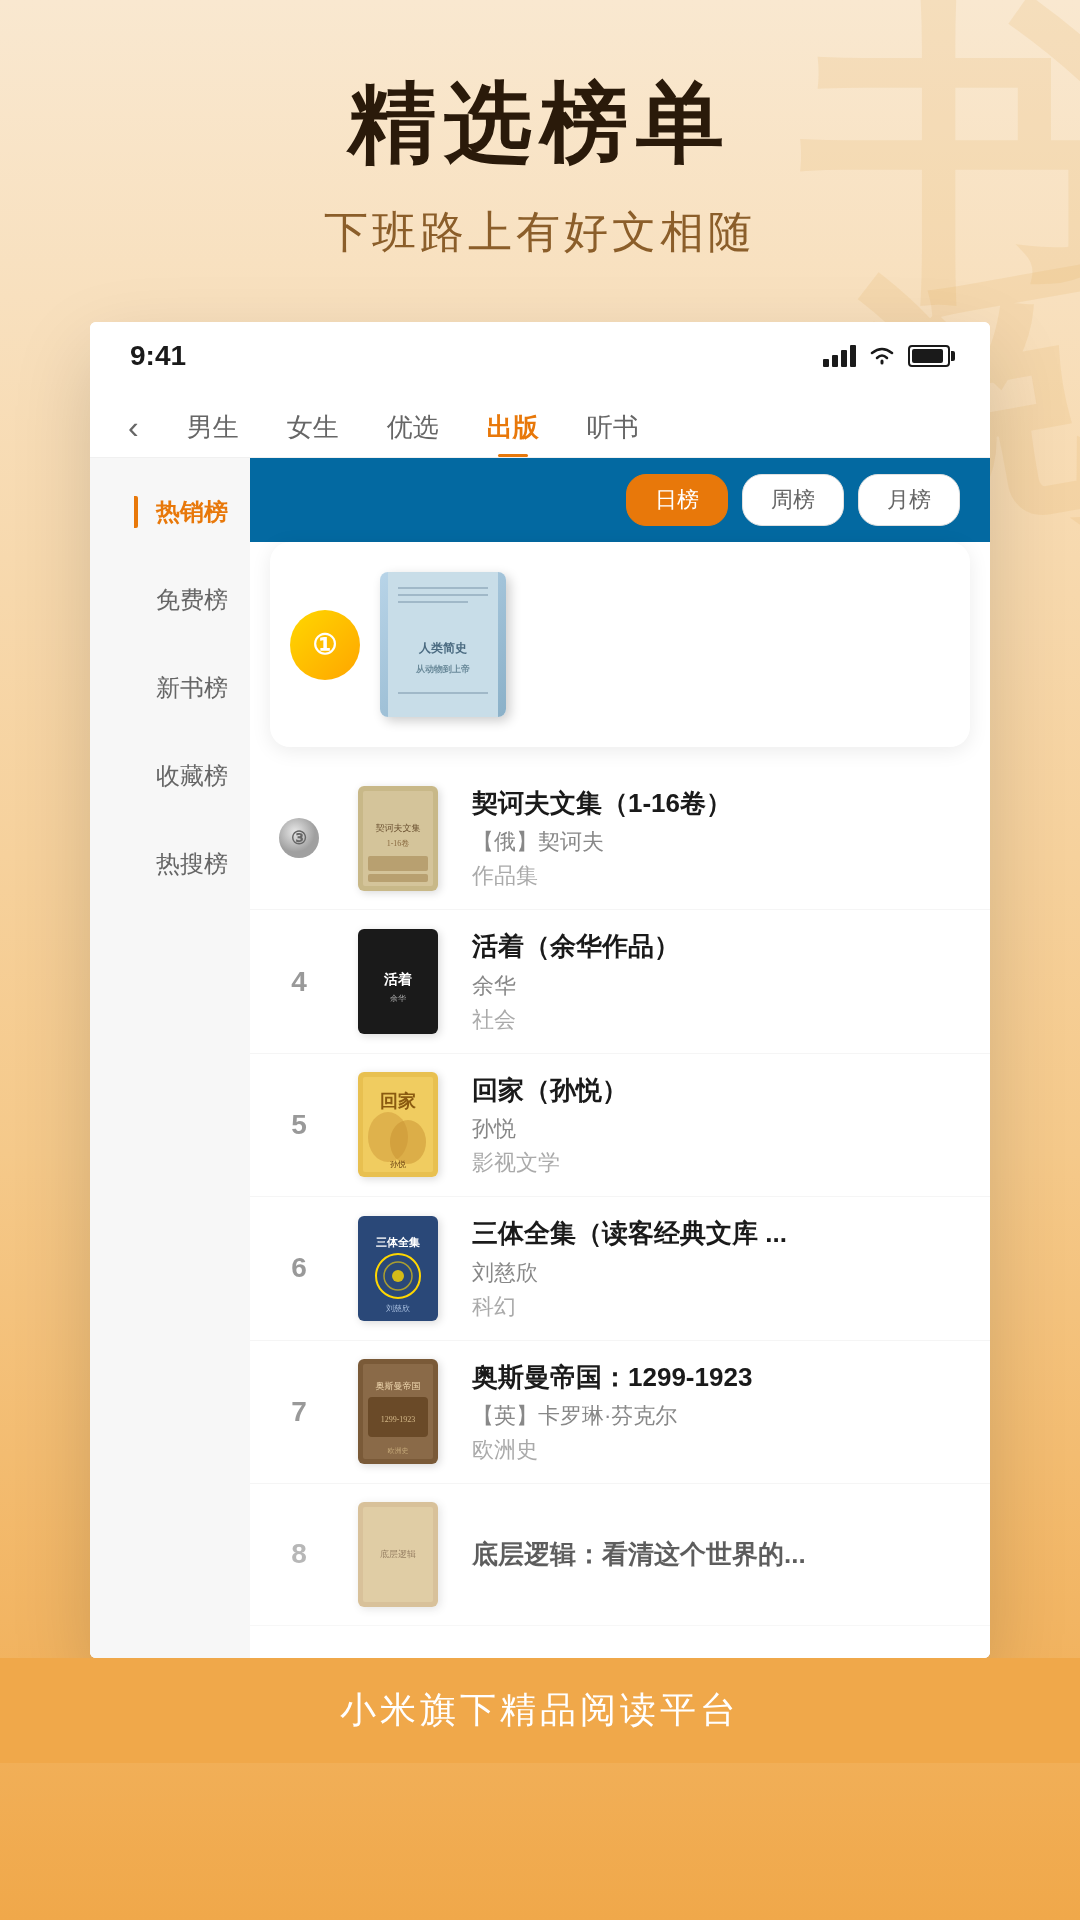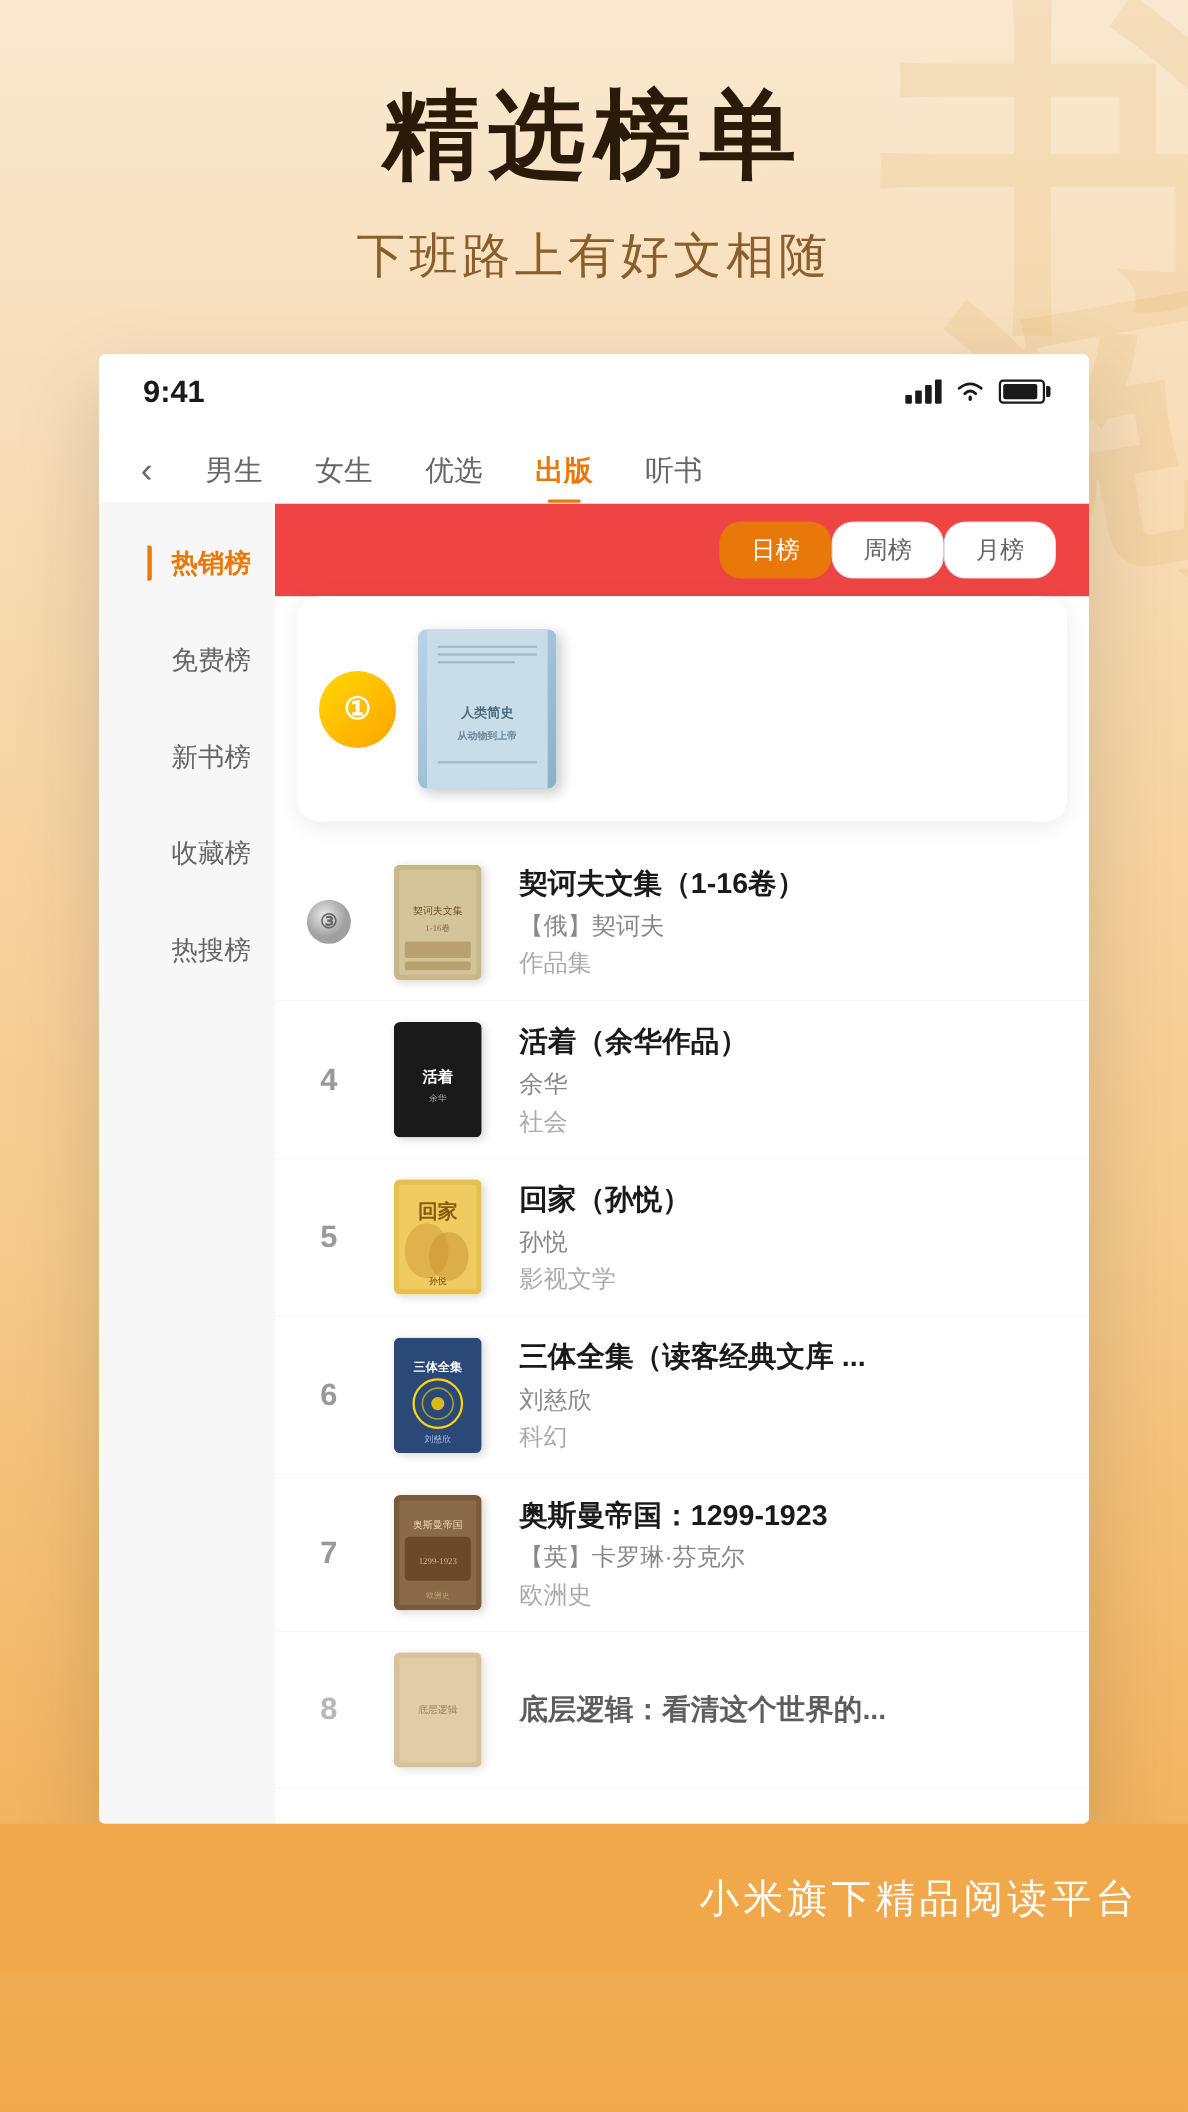--- a/index.html
+++ b/index.html
@@ -202,21 +202,22 @@
       flex: 1;
       background: #fff;
       border-radius: 20px 0 0 0;
     }
 
     
     .filter-tabs {
       display: flex;
       justify-content: flex-end;
       padding: 16px 30px;
-      background: #ef4444;
+      gap: 14px;
+      background: #0369a1;
     }
     .filter-btn {
       padding: 10px 28px;
       border-radius: 20px;
       font-size: 22px;
       cursor: pointer;
       border: 1px solid #e0e0e0;
       color: #666;
       background: #fff;
     }
@@ -337,22 +338,22 @@
     }
     .book-category {
       font-size: 22px;
       color: #aaa;
       margin-top: 4px;
     }
 
     
     .app-footer {
       background: #f0a84a;
-      text-align: right;
-      padding: 44px;
+      text-align: center;
+      padding: 28px;
       position: relative;
       z-index: 2;
     }
     .footer-text {
       font-size: 36px;
       color: #fff;
       font-weight: 500;
       letter-spacing: 4px;
     }
 

